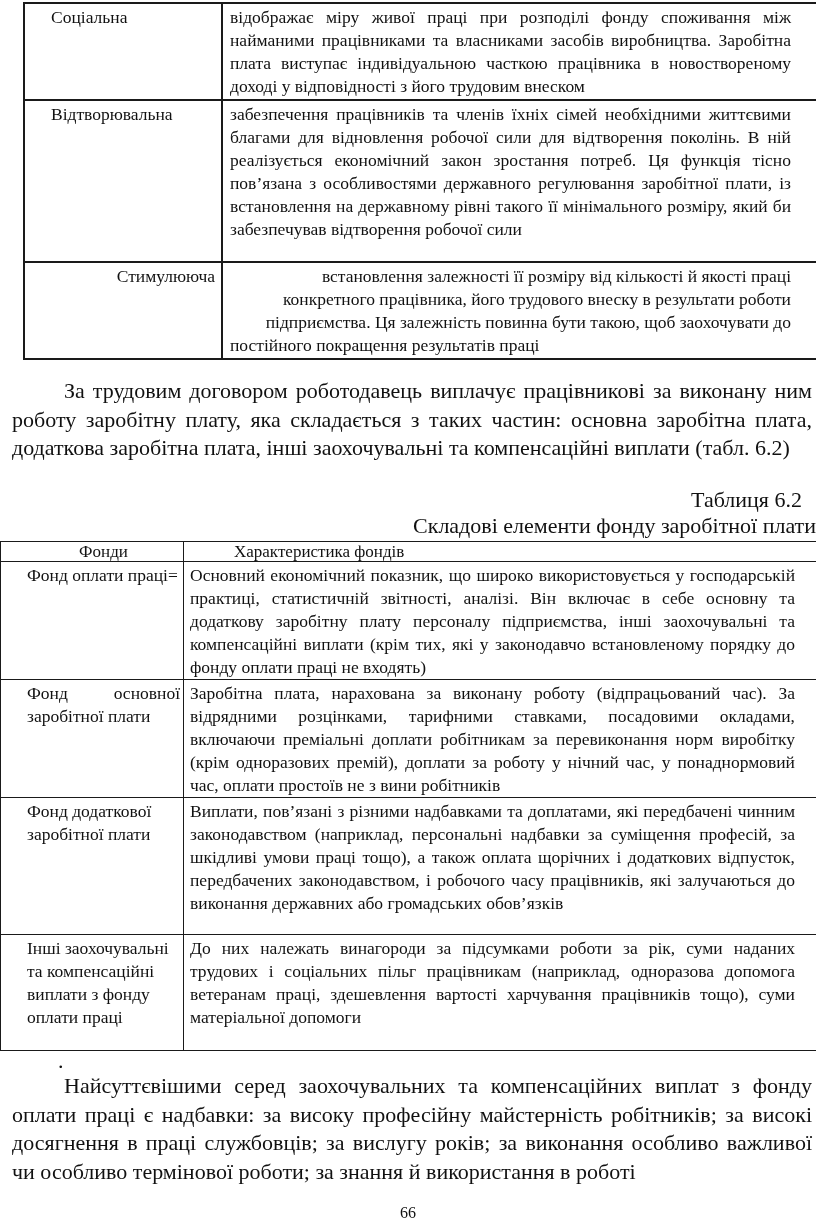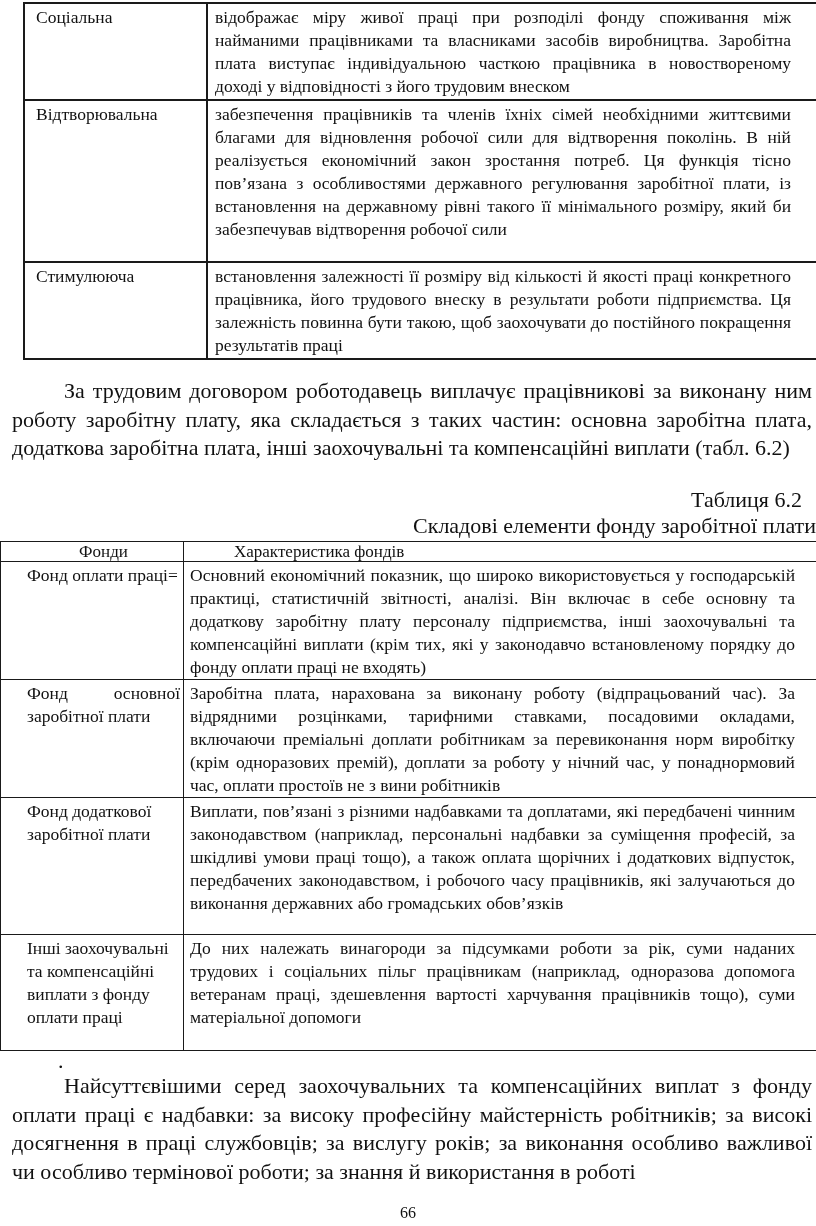--- a/index.html
+++ b/index.html
@@ -31,25 +31,25 @@
     border-collapse: collapse;
     table-layout: fixed;
     font-size: 17.5px;
     line-height: 23px;
   }
   .t1 td {
     border: 2px solid #1a1a1a;
     vertical-align: top;
     padding: 0 6px 0 8px;
   }
-  .t1 td.c1 { width: 164px; padding-left: 11px; }
+  .t1 td.c1 { width: 164px; padding-left: 26px; }
   .t1 td.c2 { text-align: justify; text-align-last: left; padding-left: 7px; padding-right: 30px; }
   .t1 tr.r1 td { height: 93px; padding-top: 2px; }
   .t1 tr.r2 td { height: 158px; padding-top: 2px; border-radius: 6px; }
-  .t1 tr.r3 td { height: 93px; padding-top: 2px; }
+  .t1 tr.r3 td { height: 93px; padding-top: 2px; text-align: right; }
 
   
   .para {
     position: absolute;
     left: 12px;
     width: 800px;
     font-size: 22px;
     line-height: 28.5px;
     text-align: justify;
     text-align-last: left;

